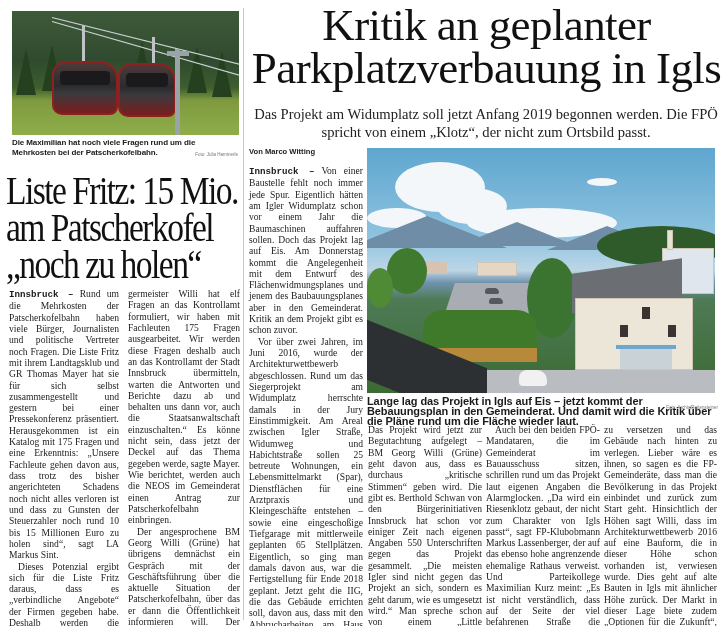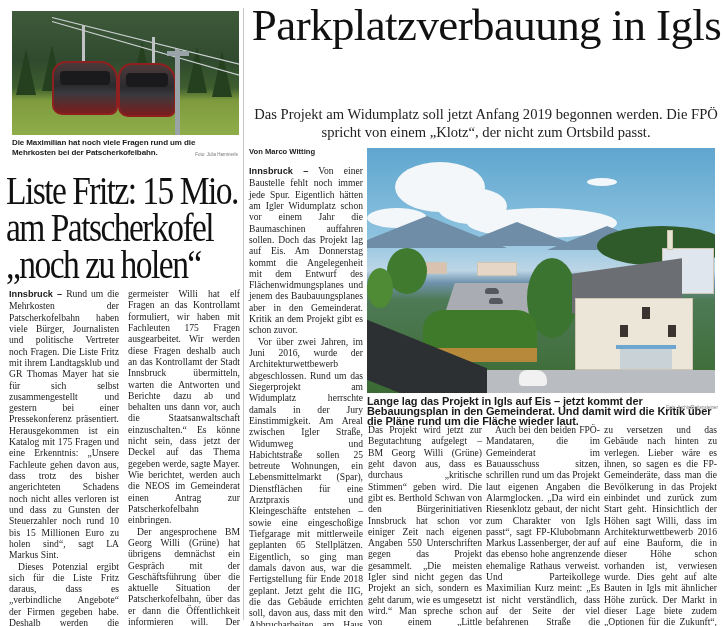--- a/index.html
+++ b/index.html
@@ -42,21 +42,21 @@
     letter-spacing: -1.8px; transform: scaleX(0.86); transform-origin: left top; width: 272px;
   }
 
   .col {
     position: absolute;
     font-family: "Liberation Serif", serif; font-size: 9.6px; line-height: 11.32px; color: #1c1c1c;
     text-align: justify; hyphens: manual;
   }
   .col p { margin: 0; }
   .col p.indent { text-indent: 9px; }
-  .dateline { font-family: Liberation Sans, sans-serif; font-weight: bold; font-size: 9.2px; }
+  .dateline { font-family: Liberation Mono, monospace; font-weight: bold; font-size: 9.2px; }
 
   #left-col-1 { left: 9px; top: 288px; width: 110px; }
   #left-col-2 { left: 128px; top: 288px; width: 112px; }
 
   #vrule { left: 243px; top: 8px; width: 1px; height: 612px; background: #c8c8c8; }
 
   
   #main-headline {
     left: 250px; top: 4px; width: 473px; text-align: center;
     font-family: "Liberation Serif", serif; font-size: 45px; line-height: 43px; color: #111; letter-spacing: -0.6px;
@@ -137,20 +137,21 @@
   <p class="indent">Dieses Potenzial ergibt sich für die Liste Fritz daraus, dass es „verbindliche Angebote“ der Firmen gegeben habe. Deshalb werden die Stadtregierung und BM Georg Willi auch aufgefordert, „nicht im vorauseilenden Gehorsam jede gestellte Rechnung zu bezahlen, sondern alle Verträge sorgfältig zu prüfen“, wie Mayer, der die Fragen in den Gemeinderat bringen wird, erklärt. Er sagt zudem: „Bür-</p>
 </div>
 <div id="left-col-2" class="col">
   <p>germeister Willi hat elf Fragen an das Kontrollamt formuliert, wir haben mit Fachleuten 175 Fragen ausgearbeitet. Wir werden diese Fragen deshalb auch an das Kontrollamt der Stadt Innsbruck übermitteln, warten die Antworten und Berichte dazu ab und behalten uns dann vor, auch die Staatsanwaltschaft einzuschalten.“ Es könne nicht sein, dass jetzt der Deckel auf das Thema gegeben werde, sagte Mayer. Wie berichtet, werden auch die NEOS im Gemeinderat einen Antrag zur Patscherkofelbahn einbringen.</p>
   <p class="indent"><span>Der angesprochene BM Georg Willi (Grüne) hat übrigens demnächst ein Gespräch mit der Geschäftsführung über die aktuelle Situation der Patscherkofelbahn, über das er dann die Öffentlichkeit informieren will. Der Stadtchef geht davon aus, dass „im Frühwinter“ der von ihm in Auftrag gegebene Kontrollamtsbericht vorliegen wird. 175 Fragen der Opposition zur Bahn? „Das ist ihr Recht, Fragen zu stellen, und wir haben sie zu beantworten.“ </span></p>
 </div>
 
 <div id="vrule" class="abs"></div>
 
 <div id="main-headline" class="abs">
+  <div>Kritik an geplanter</div>
   <div>Parkplatzverbauung in Igls</div>
 </div>
 <div id="main-subhead" class="abs">Das Projekt am Widumplatz soll jetzt Anfang 2019 begonnen werden. Die FPÖ spricht von einem „Klotz“, der nicht zum Ortsbild passt.</div>
 <div id="byline" class="abs">Von Marco Witting</div>
 
 <div id="main-col-1" class="col">
   <p><span class="dateline">Innsbruck –</span><span> Von einer Baustelle fehlt noch immer jede Spur. Eigentlich hätten am Igler Widumplatz schon vor einem Jahr die Baumaschinen auffahren sollen. Doch das Projekt lag auf Eis. Am Donnerstag kommt die Angelegenheit mit dem Entwurf des Flächenwidmungsplanes und jenem des Baubauungsplanes aber in den Gemeinderat. Kritik an dem Projekt gibt es schon zuvor.</span></p>
   <p class="indent">Vor über zwei Jahren, im Juni 2016, wurde der Architekturwettbewerb abgeschlossen. Rund um das Siegerprojekt am Widumplatz herrschte damals in der Jury Einstimmigkeit. Am Areal zwischen Igler Straße, Widumweg und Habichtstraße sollen 25 betreute Wohnungen, ein Lebensmittelmarkt (Spar), Dienstflächen für eine Arztpraxis und Kleingeschäfte entstehen – sowie eine eingeschoßige Tiefgarage mit mittlerweile geplanten 65 Stellplätzen. Eigentlich, so ging man damals davon aus, war die Fertigstellung für Ende 2018 geplant. Jetzt geht die IIG, die das Gebäude errichten soll, davon aus, dass mit den Abbrucharbeiten am Haus Witsch noch 2018 begonnen wird. Baubeginn soll dann, sofern jetzt alles nach Plan läuft, Anfang 2019 sein.</p>
   <p class="indent"></p>
 </div>

